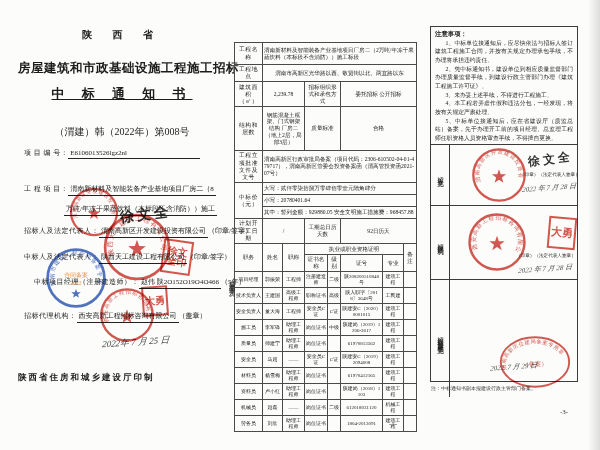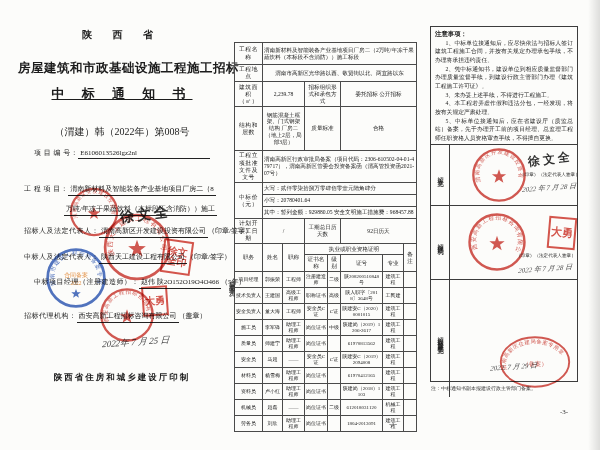--- a/index.html
+++ b/index.html
@@ -11,21 +11,21 @@
   .abs{position:absolute;white-space:nowrap;}
   
   #p1{left:18px;top:14px;width:208px;height:424px;}
   .t1{font-size:10px;font-weight:bold;letter-spacing:9px;text-align:center;width:100%;}
   .t2{font-size:12.5px;font-weight:bold;text-align:center;width:100%;letter-spacing:.5px;}
   .t3{font-size:13px;font-weight:bold;letter-spacing:7px;text-align:center;width:100%;text-decoration:underline;}
   .docno{font-size:10px;text-align:center;width:100%;}
   .fline{font-size:7px;}
   .flab{letter-spacing:.5px;}
   .uline{display:inline-block;border-bottom:.8px solid #222;padding:0 2px 1px;font-size:7px;}
-  .footer1{font-size:8.5px;font-weight:bold;text-align:center;width:100%;letter-spacing:2px;}
+  .footer1{font-size:8.5px;font-weight:bold;width:100%;letter-spacing:2px;}
   .hand{font-style:italic;color:#222;opacity:.85;transform:rotate(-4deg) skewX(-8deg);}
   .sig{font-size:14px;font-weight:bold;letter-spacing:3px;color:#1a1a1a;transform:rotate(-7deg);opacity:.9;}
   
   .stamp{position:absolute;mix-blend-mode:multiply;opacity:.82;}
   .sq{position:absolute;mix-blend-mode:multiply;opacity:.85;border:2px solid #cf382d;color:#cf382d;
       font-weight:bold;text-align:center;font-family:"Liberation Serif",serif;display:flex;
       align-items:center;justify-content:center;flex-wrap:wrap;line-height:1.05;}
   
   #p2{left:229px;top:24px;width:192px;height:410px;}
   #p2 table{border-collapse:collapse;table-layout:fixed;width:182px;margin:18px 0 0 5px;}
@@ -55,21 +55,21 @@
 <body>
 
 <div id="canvas">
 
   <div id="p1" class="page">
     <div class="abs t1" style="top:14px;left:0;">陕  西  省</div>
     <div class="abs t2" style="top:46px;left:0;">房屋建筑和市政基础设施工程施工招标</div>
     <div class="abs t3" style="top:71px;left:0;">中 标 通 知 书</div>
     <div class="abs docno" style="top:111px;left:0;">（渭建）韩（2022年）第008号</div>
 
-    <div class="abs fline" style="top:134px;left:6px;margin-left:10px;">
+    <div class="abs fline" style="top:134px;left:6px;">
       <span class="flab">项 目 编 号：</span><span class="uline" style="min-width:128px;">E6106013526lgz2nl</span>
     </div>
 
     <div class="abs fline" style="top:170px;left:6px;">
       <span class="flab">工 程 项 目：</span><span class="uline">渭南新材料及智能装备产业基地项目厂房二（8</span>
     </div>
     <div class="abs fline" style="top:190px;left:46px;">
       <span class="uline">万吨/年冻干果蔬饮料（本标段不含消防））施工</span>
     </div>
 

